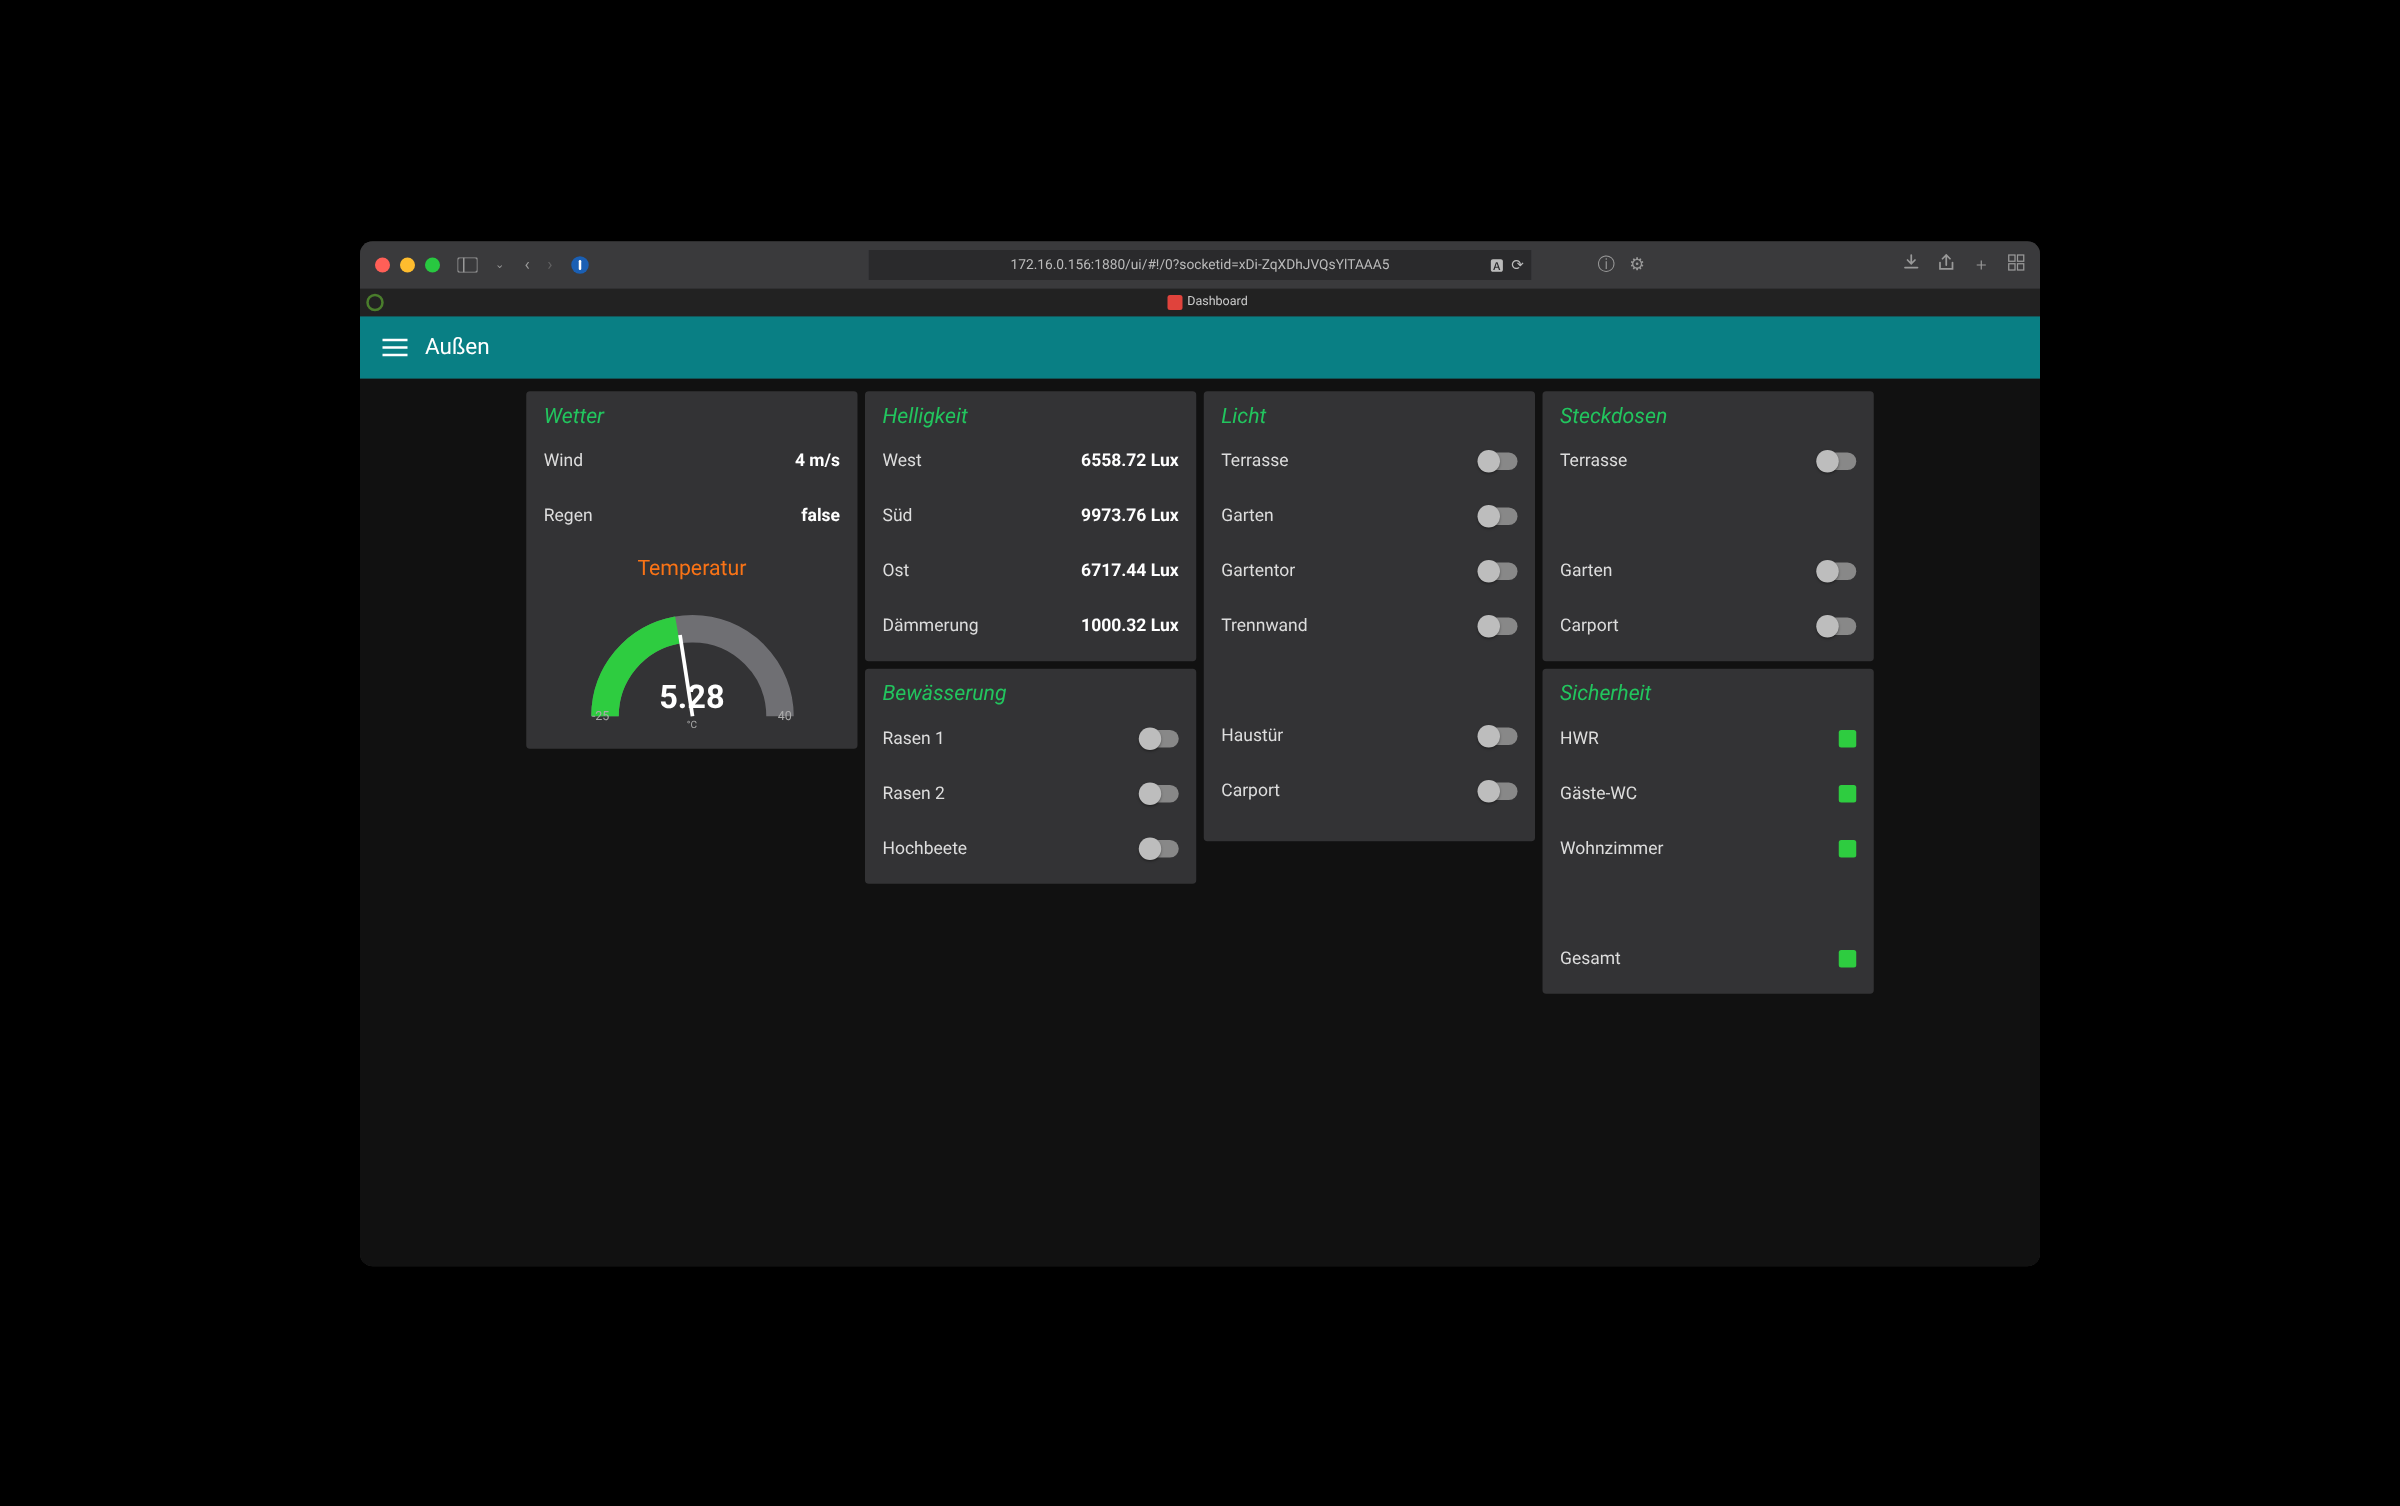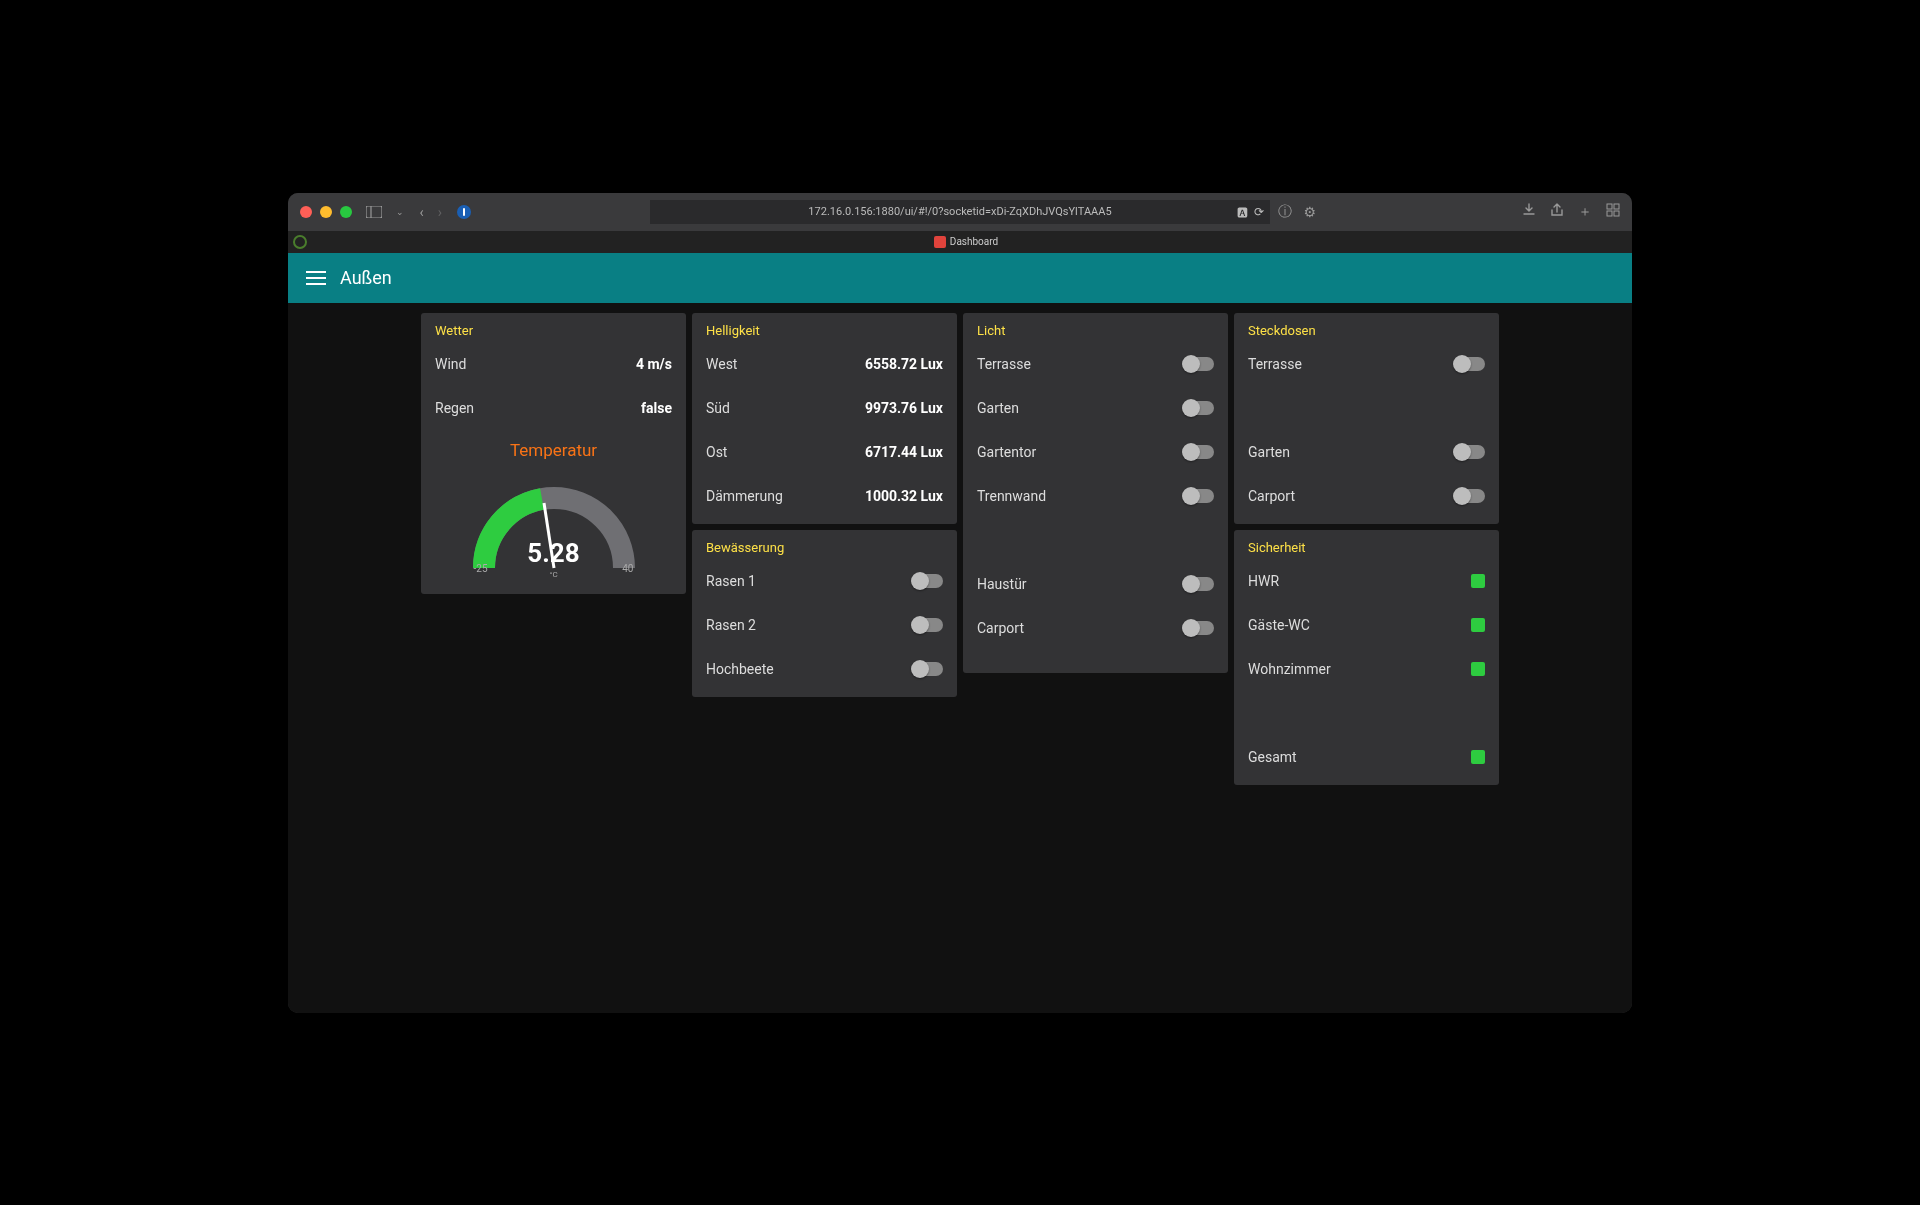--- a/index.html
+++ b/index.html
@@ -36,21 +36,21 @@
     .traffic { display: flex; gap: 8px; }
     .dot { width: 12px; height: 12px; border-radius: 50%; }
     .dot.red { background: #ff5f57; }
     .dot.yellow { background: #febc2e; }
     .dot.green { background: #28c840; }
     .tb-btn { color: #999; font-size: 14px; margin-left: 8px; display:inline-flex; align-items:center; }
     .tb-left { display: flex; align-items: center; gap: 6px; }
     .urlbar {
       position: absolute;
       left: 50%; transform: translateX(-50%);
-      width: 620px;
+      width: 530px;
       height: 24px;
       background: #2a2a2c;
       border-radius: 0;
       color: #bbb;
       font-size: 11px;
       display: flex;
       align-items: center;
       justify-content: center;
       padding: 0 40px;
     }
@@ -102,24 +102,25 @@
       gap: 6px;
       align-items: flex-start;
     }
     .col { display: flex; flex-direction: column; gap: 6px; width: 265px; }
     .card {
       background: #333335;
       border-radius: 3px;
       padding: 10px 14px 6px 14px;
     }
     .card-title {
-      color: #fde047;
-      font-size: 13px;
+      color: #22c55e;
+      font-size: 17px;
       font-weight: 400;
       margin-bottom: 4px;
+      font-style: italic;
     }
     .row {
       display: flex;
       align-items: center;
       justify-content: space-between;
       height: 44px;
       font-size: 14px;
       color: #ddd;
     }
     .row .val { font-weight: 700; color:#fff; }

